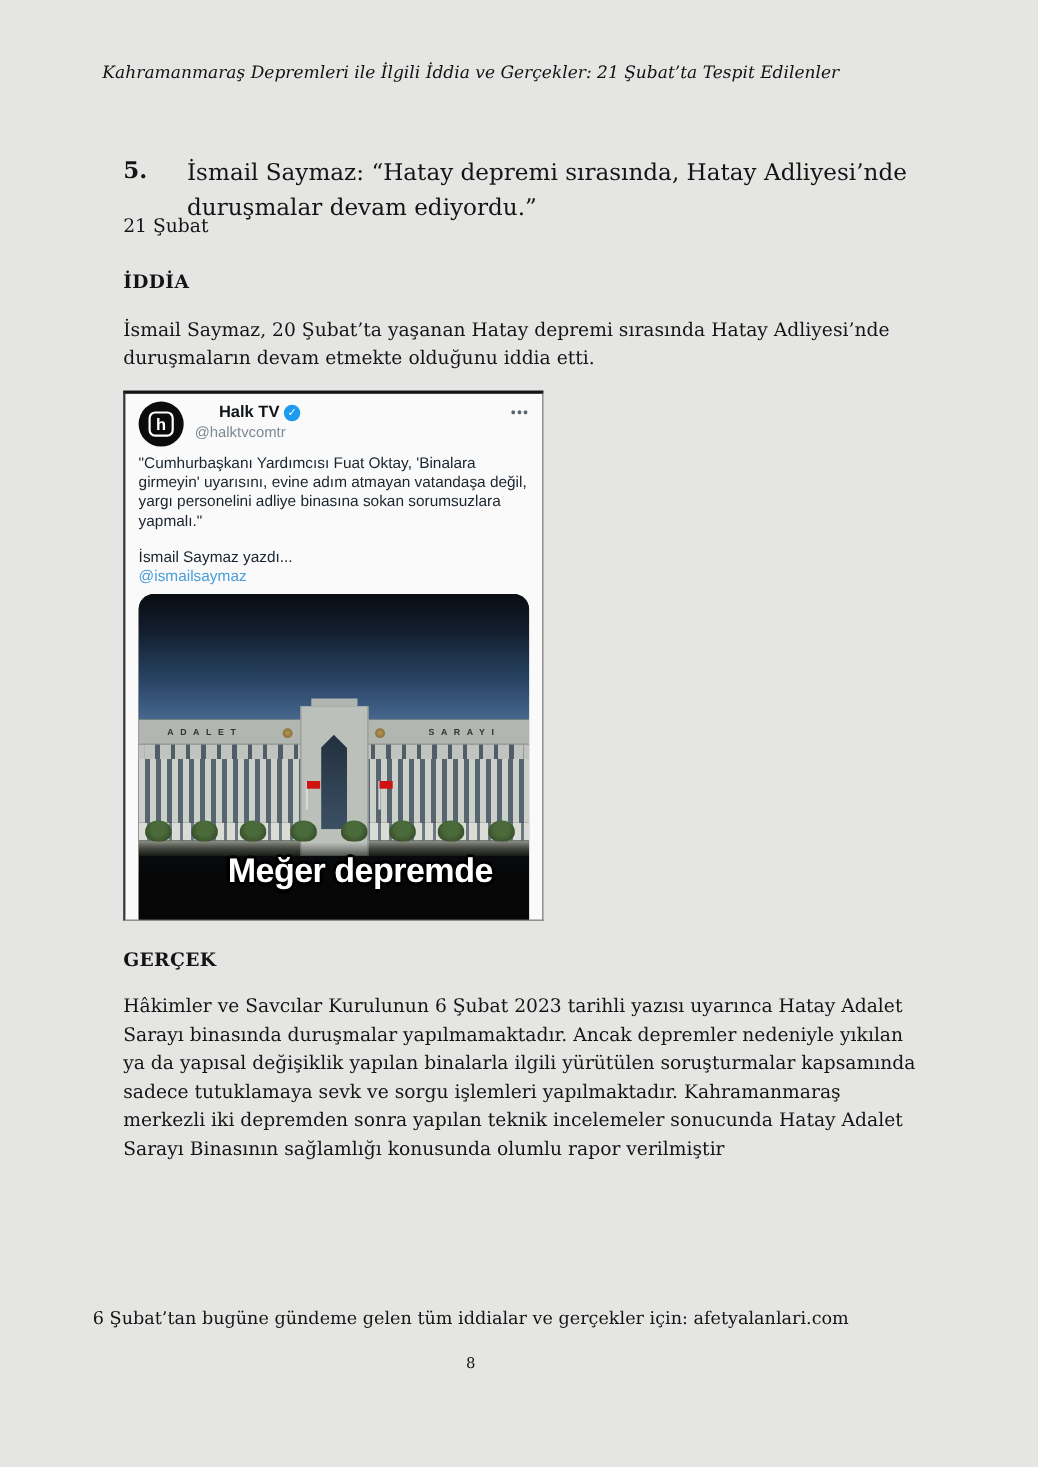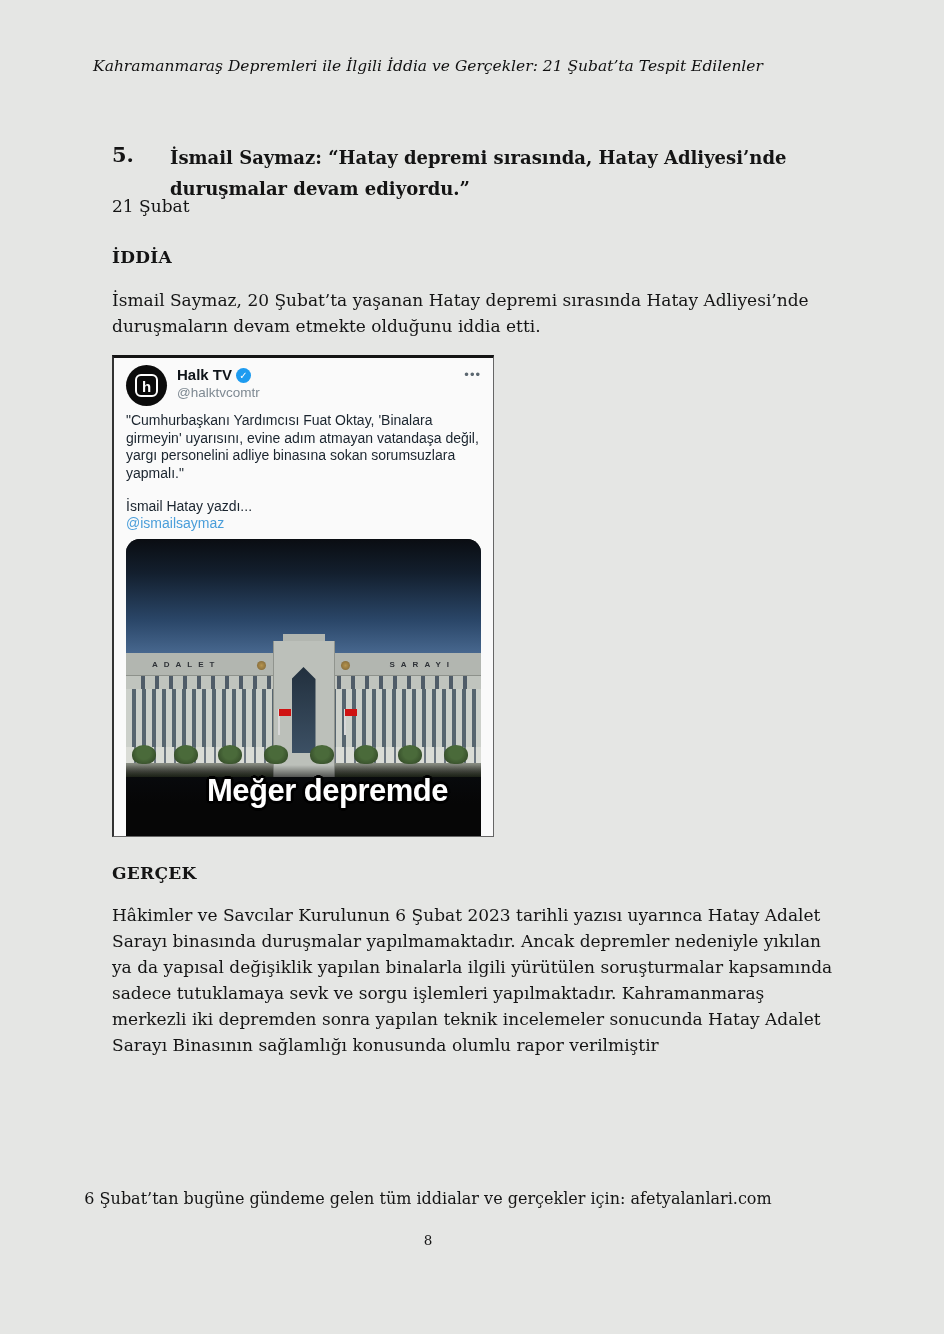--- a/index.html
+++ b/index.html
@@ -5,21 +5,21 @@
   * { margin:0; padding:0; box-sizing:border-box; }
   html,body { width:944px; height:1334px; }
   body { background:#e5e6e4; font-family:"DejaVu Serif","Liberation Serif",serif; color:#141414; }
   .page { position:absolute; inset:0; width:856px; height:1334px; background:#e5e6e4; overflow:hidden; }
   .abs { position:absolute; }
 
   
   .doc-header { top:57px; left:0; right:0; text-align:center; font-style:italic; font-size:15.5px; color:#101010; }
   .h5 { top:142px; left:112px; width:724px; display:flex; }
   .h5-num { width:58px; font-size:21px; font-weight:bold; }
-  .h5-title { flex:1; font-size:18px; font-weight:bold; line-height:31px; }
+  .h5-title { flex:1; font-size:21px; font-weight:normal; line-height:31px; }
   .date-line { top:196px; left:112px; font-size:17px; }
   .sec-label { left:112px; font-size:17px; font-weight:bold; letter-spacing:.3px; }
   .claim-label { top:247px; }
   .body-par { left:112px; width:726px; font-size:17px; line-height:26px; }
   .claim-text { top:287px; }
   .fact-label { top:863px; }
   .fact-text { top:902px; }
   .doc-footer { top:1189px; left:0; right:0; text-align:center; font-size:16px; }
   .page-num { top:1232px; left:0; right:0; text-align:center; font-size:13.5px; }
 
@@ -28,21 +28,21 @@
     border:1px solid #666; border-top:3px solid #141414; border-left:2px solid #333;
     padding:5px 12px 0 12px; overflow:hidden;
     font-family:"Liberation Sans","DejaVu Sans",sans-serif; color:#1a242e; }
   .tw-head { display:flex; align-items:flex-start; gap:10px; padding-top:2px; }
   .tw-avatar { width:41px; height:41px; border-radius:50%; background:#0b0b0b; flex:0 0 auto;
     display:flex; align-items:center; justify-content:center; }
   .tw-avatar .logo-h { width:23px; height:23px; border:2px solid #fff; border-radius:6px;
     color:#fff; font-weight:bold; font-size:15px; line-height:21px; text-align:center;
     font-family:"Liberation Sans",sans-serif; }
   .tw-names { line-height:16px; padding-top:2px; }
-  .tw-name-row { display:flex; align-items:center; gap:4px; }
+  .tw-name-row { display:flex; align-items:center; gap:4px;margin-left:22px; }
   .tw-name { font-size:15px; font-weight:bold; color:#0f1419; }
   .verified { width:15px; height:15px; border-radius:50%; background:#1d9bf0; color:#fff;
     font-size:10px; line-height:15px; text-align:center; display:inline-block; }
   .tw-handle { font-size:13.5px; color:#7e8992; margin-top:2px; }
   .tw-more { margin-left:auto; color:#5b6770; font-size:13px; letter-spacing:1px; padding-top:2px; }
   .tw-text { margin-top:6px; font-size:14px; line-height:17.5px; }
   .tw-byline { margin-top:16px; font-size:14px; }
   .tw-mention { font-size:14px; color:#4a9eda; text-decoration:none; display:inline-block; margin-top:1px; }
 
   
@@ -127,21 +127,21 @@
         <div class="tw-name-row">
           <span class="tw-name">Halk TV</span>
           <span class="verified">✓</span>
         </div>
         <div class="tw-handle">@halktvcomtr</div>
       </div>
       <div class="tw-more">•••</div>
     </div>
 
     <div class="tw-text">"Cumhurbaşkanı Yardımcısı Fuat Oktay, 'Binalara girmeyin' uyarısını, evine adım atmayan vatandaşa değil, yargı personelini adliye binasına sokan sorumsuzlara yapmalı."</div>
-    <div class="tw-byline">İsmail Hatay yazdı...</div>
+    <div class="tw-byline">İsmail Saymaz yazdı...</div>
     <div class="tw-mention">@ismailsaymaz</div>
 
     <div class="tw-image">
       <div class="sky"></div>
 
 
       <div class="building">
         <div class="b-entab">
           <span>ADALET</span>
           <span class="crescent"></span>

